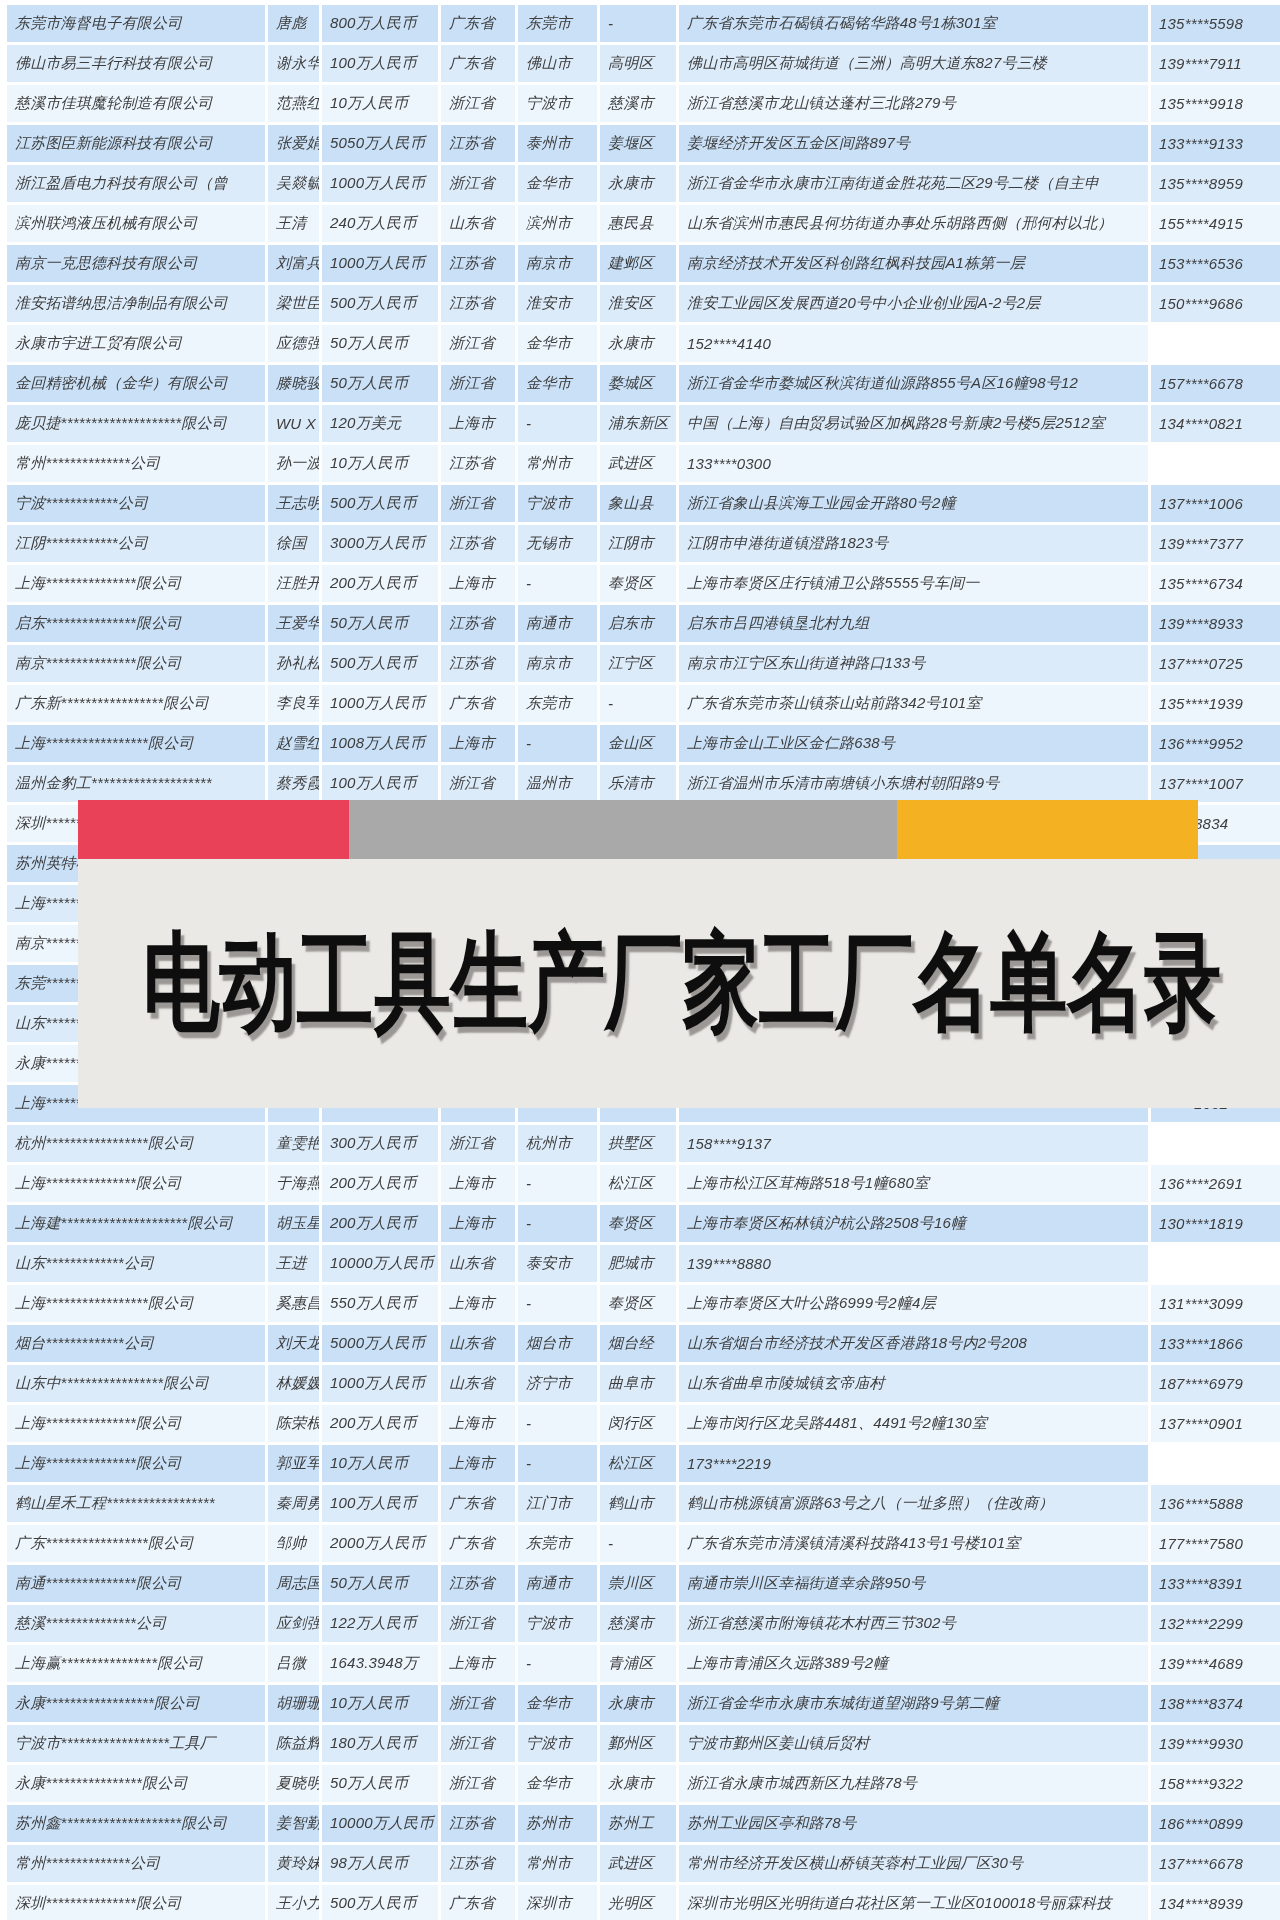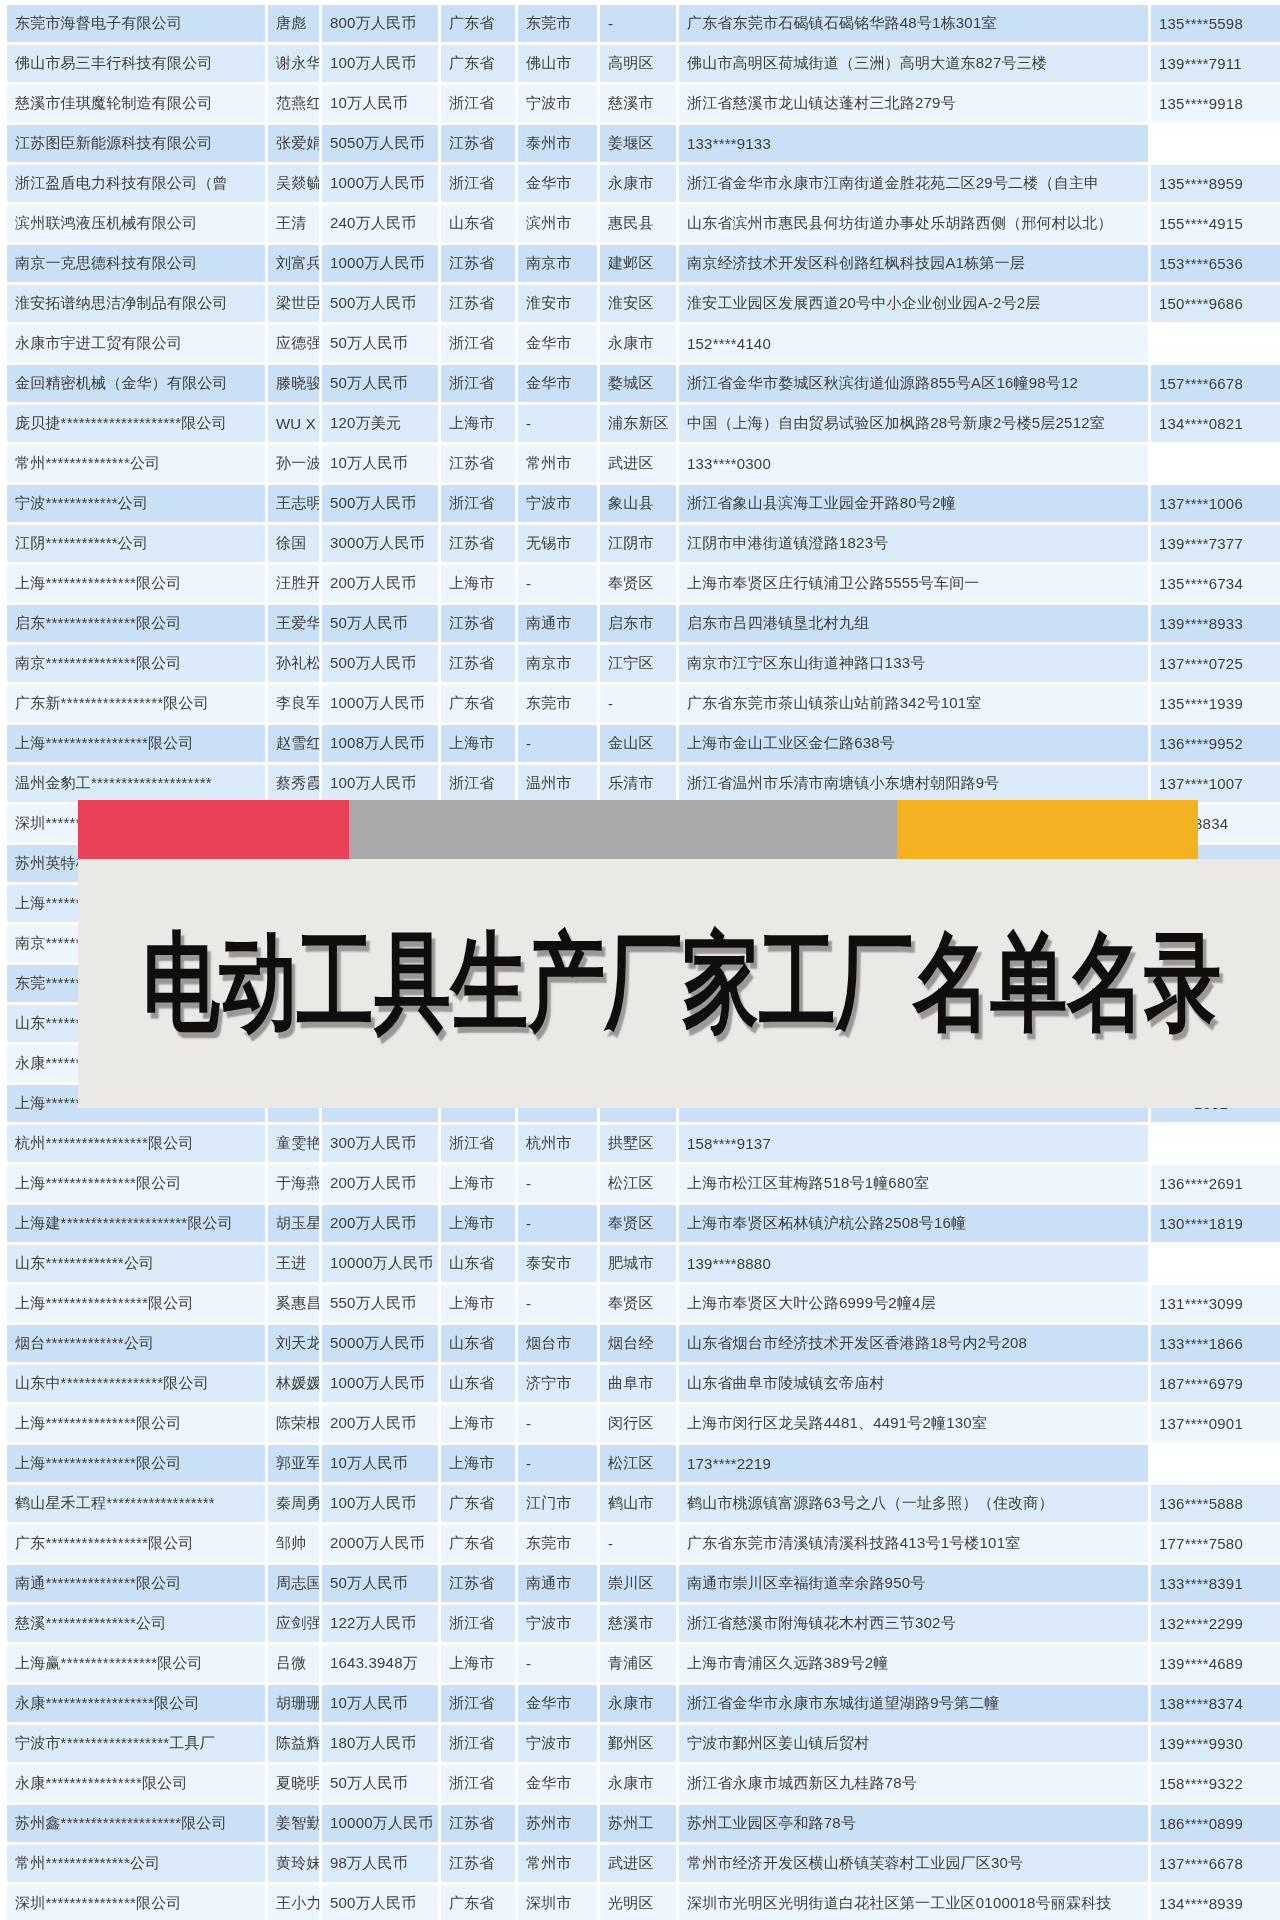--- a/index.html
+++ b/index.html
@@ -7,21 +7,21 @@
     width:1280px;height:1920px;position:relative;overflow:hidden;
     background:#ffffff;
     font-family:"Liberation Sans","DejaVu Sans",sans-serif;
   }
   
   .table{position:absolute;left:7px;top:5px;width:1273px;}
   .row{
     display:grid;
     grid-template-columns:258px 51px 116px 74px 79px 76px 469px 129px;
     column-gap:3px;
-    height:37px;margin-bottom:3px;
+    height:37px;margin-bottom:3px;font-style:italic;
   }
   .cell{
     display:flex;align-items:center;
     padding:0 6px 0 8px;
     font-size:15px;color:#3d3d3d;
     white-space:nowrap;overflow:hidden;
     letter-spacing:0.2px;
   }
   .shade0 .cell{background:#c9e0f7;}
   .shade1 .cell{background:#dcebfa;}
@@ -80,20 +80,21 @@
       <div class="cell">浙江省慈溪市龙山镇达蓬村三北路279号</div>
       <div class="cell">135****9918</div>
     </div>
     <div class="row shade0">
       <div class="cell">江苏图臣新能源科技有限公司</div>
       <div class="cell">张爱娟</div>
       <div class="cell">5050万人民币</div>
       <div class="cell">江苏省</div>
       <div class="cell">泰州市</div>
       <div class="cell">姜堰区</div>
+      <div class="cell">姜堰经济开发区五金区间路897号</div>
       <div class="cell">133****9133</div>
     </div>
     <div class="row shade1">
       <div class="cell">浙江盈盾电力科技有限公司（曾</div>
       <div class="cell">吴燚毓</div>
       <div class="cell">1000万人民币</div>
       <div class="cell">浙江省</div>
       <div class="cell">金华市</div>
       <div class="cell">永康市</div>
       <div class="cell">浙江省金华市永康市江南街道金胜花苑二区29号二楼（自主申</div>

